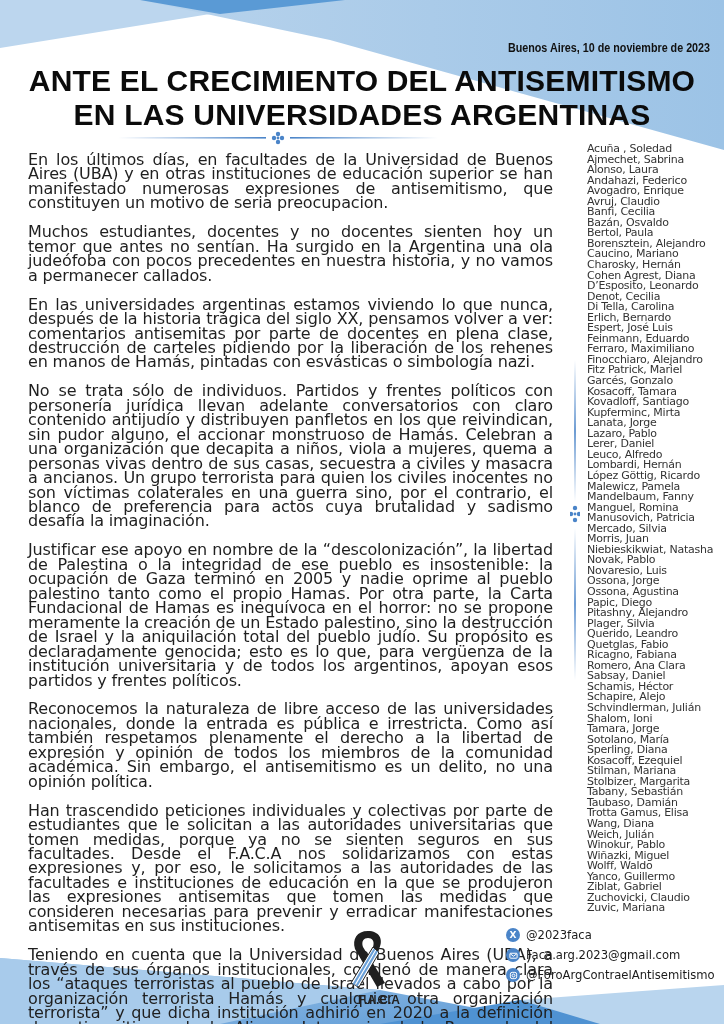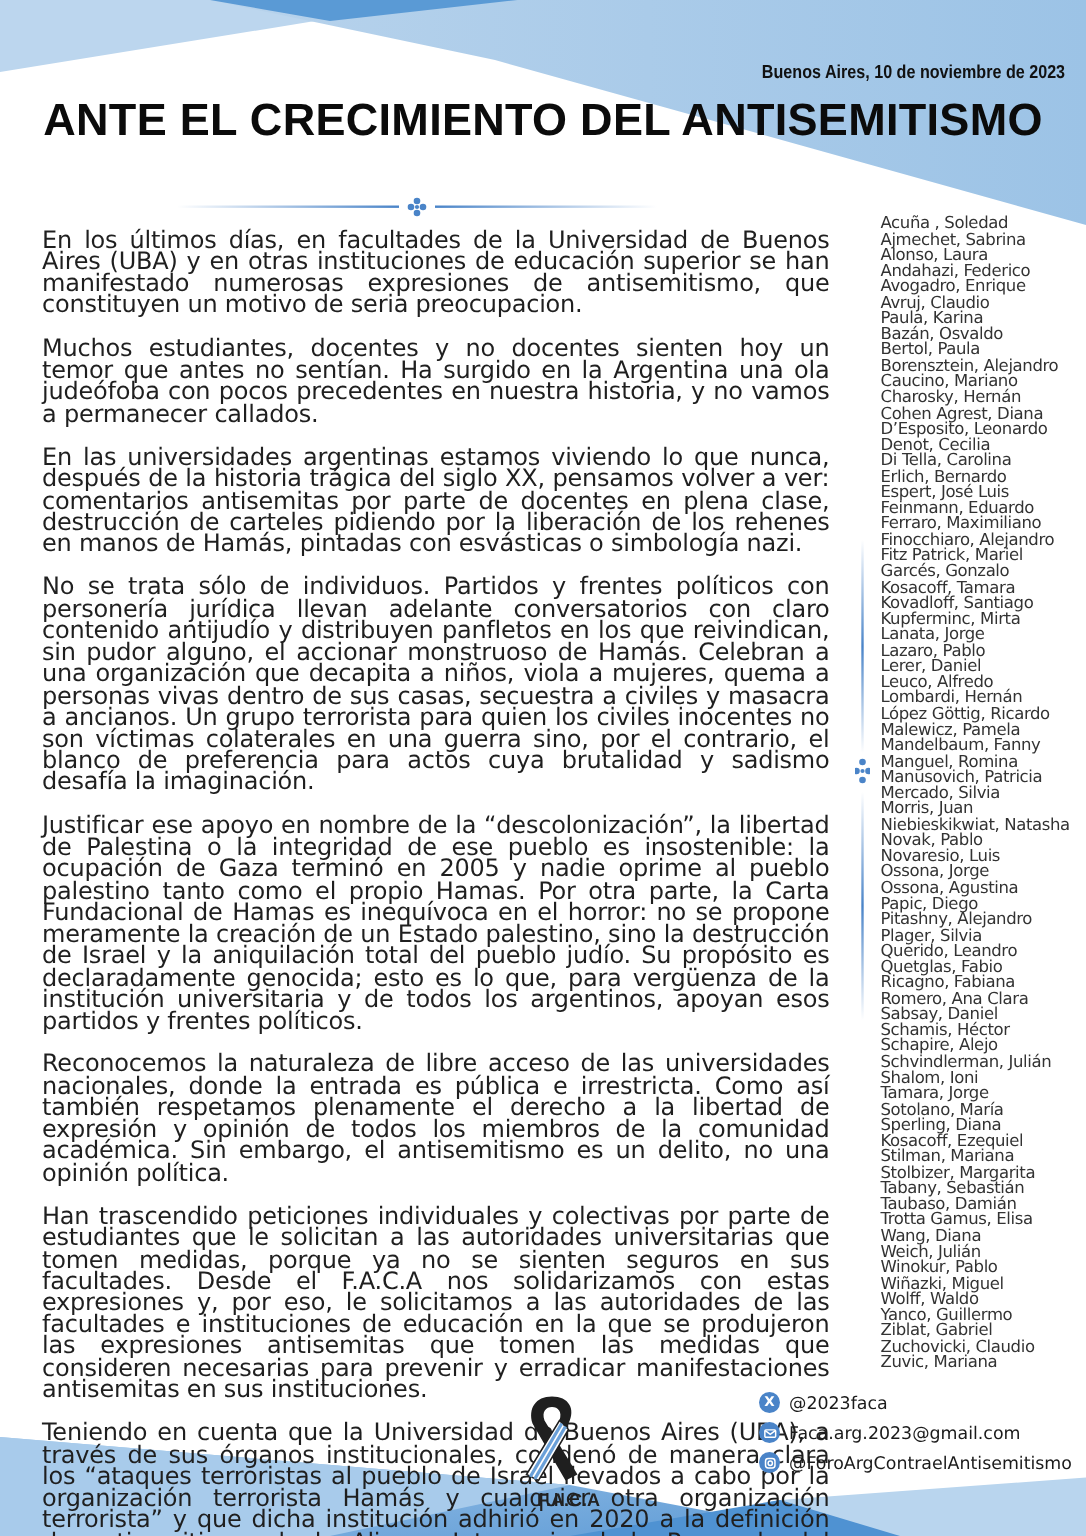--- a/index.html
+++ b/index.html
@@ -94,20 +94,21 @@
   <polygon points="0,958 380,990 220,1024 0,1024" fill="#a8cbeb"></polygon>
 
   <polygon points="724,985 724,1024 420,1024 520,1000" fill="#b9d5ee"></polygon>
   <polygon points="380,1024 520,1000 600,1024" fill="#4f92d2"></polygon>
 </svg>
 
 <div class="layer date">Buenos Aires, 10 de noviembre de 2023</div>
 
 <h1 class="layer title" style="margin:0;">
   <span class="line">ANTE EL CRECIMIENTO DEL ANTISEMITISMO</span>
+  <span class="line">EN LAS UNIVERSIDADES ARGENTINAS</span>
 </h1>
 
 <svg class="layer divider" viewBox="0 0 320 14">
   <defs>
     <linearGradient id="lineL" x1="0" y1="0" x2="1" y2="0">
       <stop offset="0" stop-color="#4a84c8" stop-opacity="0"></stop>
       <stop offset="1" stop-color="#4a84c8"></stop>
     </linearGradient>
     <linearGradient id="lineR" x1="0" y1="0" x2="1" y2="0">
       <stop offset="0" stop-color="#4a84c8"></stop>
@@ -155,21 +156,21 @@
   </g>
 </svg>
 
 <div class="layer signers" id="signers">
     <div>Acuña , Soledad</div>
     <div>Ajmechet, Sabrina</div>
     <div>Alonso, Laura</div>
     <div>Andahazi, Federico</div>
     <div>Avogadro, Enrique</div>
     <div>Avruj, Claudio</div>
-    <div>Paula, Karina</div>
+    <div>Banfi, Cecilia</div>
     <div>Bazán, Osvaldo</div>
     <div>Bertol, Paula</div>
     <div>Borensztein, Alejandro</div>
     <div>Caucino, Mariano</div>
     <div>Charosky, Hernán</div>
     <div>Cohen Agrest, Diana</div>
     <div>D’Esposito, Leonardo</div>
     <div>Denot, Cecilia</div>
     <div>Di Tella, Carolina</div>
     <div>Erlich, Bernardo</div>

